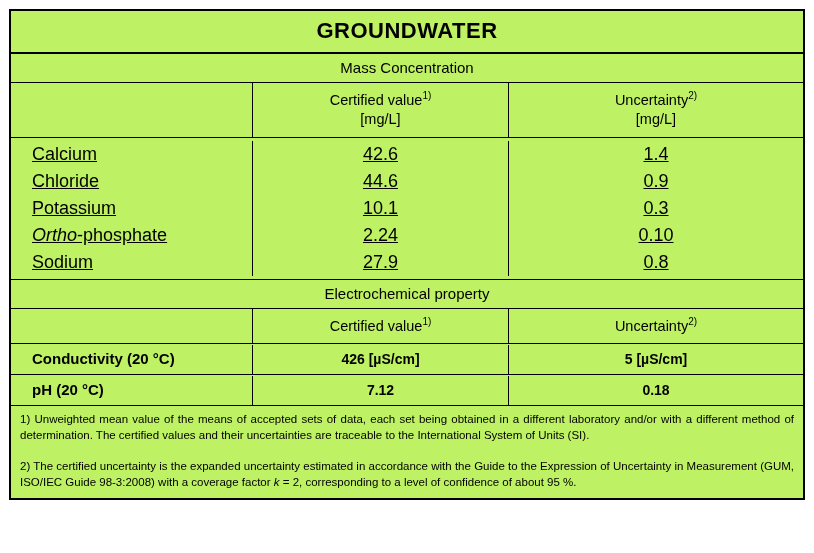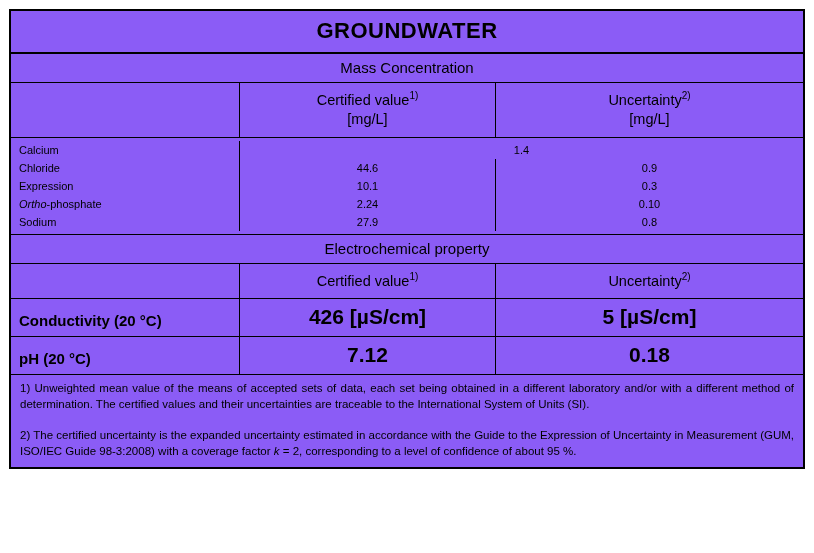--- a/index.html
+++ b/index.html
@@ -21,21 +21,21 @@
     background: #ffffff;
     box-sizing: border-box;
   }
   .cert-table {
     position: absolute;
     left: 9px;
     top: 9px;
     width: 796px;
     border: 2px solid #000000;
     box-sizing: border-box;
-    background: #8b5cf6;
+    background: #bef264;
   }
   
   .title-row {
     border-bottom: 2px solid #000000;
     text-align: center;
     padding: 7px 0 8px 0;
   }
   .title-row .title {
     font-size: 22px;
     font-weight: bold;
@@ -44,21 +44,22 @@
   
   .section-row {
     border-bottom: 1px solid #000000;
     text-align: center;
     padding: 5px 0 6px 0;
     font-size: 15px;
   }
   
   .grid-row {
     display: flex;
-    align-items: flex-end;
+    align-items: center;
+    padding-left: 13px;
   }
   .c1 { width: 228px; box-sizing: border-box; }
   .c2 { width: 256px; box-sizing: border-box; border-left: 1px solid #000000; }
   .c3 { flex: 1 1 auto; box-sizing: border-box; border-left: 1px solid #000000; }
 
   .head-row {
     border-bottom: 1px solid #000000;
   }
   .head-row .c1 { padding: 6px 0; }
   .head-cell {
@@ -67,21 +68,22 @@
     padding: 6px 4px 7px 4px;
     line-height: 1.35;
   }
   .sup {
     font-size: 10px;
     vertical-align: super;
   }
   .italic { font-style: italic; }
 
   .data-row {
-    font-size: 11px;
+    font-size: 18px;
+    text-decoration: underline;
   }
   .data-row .c1 {
     padding: 3px 0 3px 8px;
     text-align: left;
   }
   .data-row .c2, .data-row .c3 {
     text-align: center;
     padding: 3px 0 3px 0;
   }
   
@@ -95,21 +97,21 @@
     border-bottom: 1px solid #000000;
     font-weight: bold;
   }
   .row-bordered .c1 {
     padding: 6px 0 7px 8px;
     font-size: 15px;
   }
   .row-bordered .c2, .row-bordered .c3 {
     text-align: center;
     padding: 6px 0 7px 0;
-    font-size: 21px;
+    font-size: 14px;
   }
   
   .footnotes {
     padding: 6px 9px 8px 9px;
     font-size: 11.5px;
     line-height: 1.35;
     text-align: justify;
   }
   .footnotes p {
     margin: 0 0 8px 0;
@@ -144,31 +146,32 @@
       <div class="c3 head-cell">
         <span>Uncertainty</span><span class="sup">2)</span><br>
         <span>[mg/L]</span>
       </div>
     </div>
 
     <div class="block-massvals">
 
       <div class="grid-row data-row">
         <div class="c1">Calcium</div>
+        <div class="c2">42.6</div>
         <div class="c3">1.4</div>
       </div>
 
       <div class="grid-row data-row">
         <div class="c1">Chloride</div>
         <div class="c2">44.6</div>
         <div class="c3">0.9</div>
       </div>
 
       <div class="grid-row data-row">
-        <div class="c1">Expression</div>
+        <div class="c1">Potassium</div>
         <div class="c2">10.1</div>
         <div class="c3">0.3</div>
       </div>
 
       <div class="grid-row data-row">
         <div class="c1"><span class="italic">Ortho</span><span>-phosphate</span></div>
         <div class="c2">2.24</div>
         <div class="c3">0.10</div>
       </div>
 

